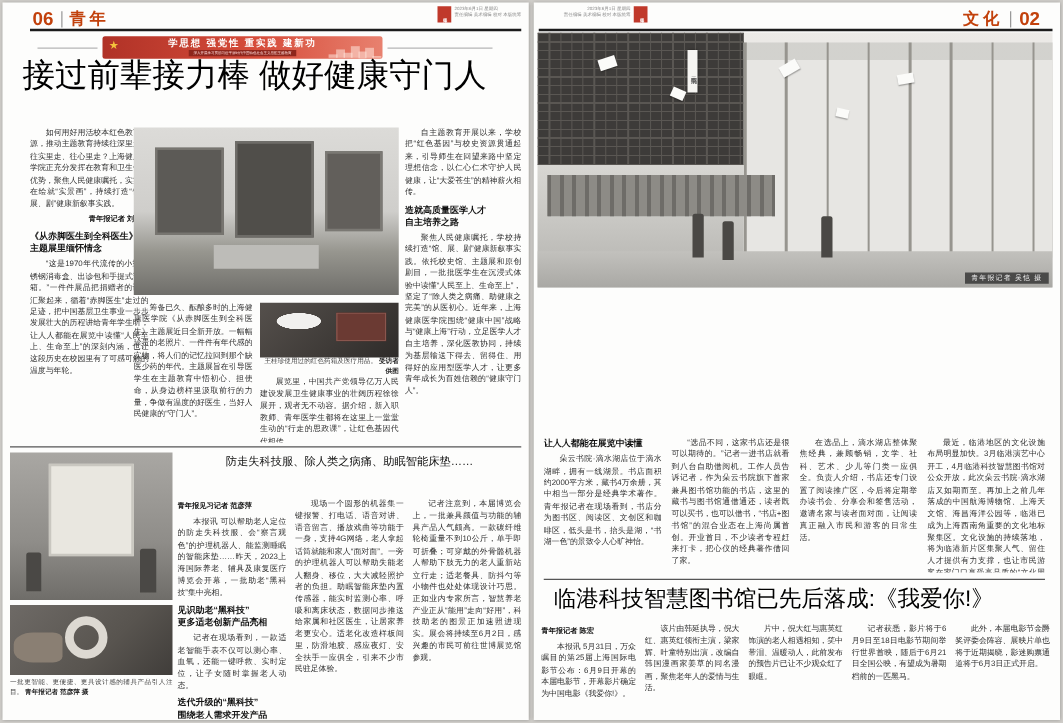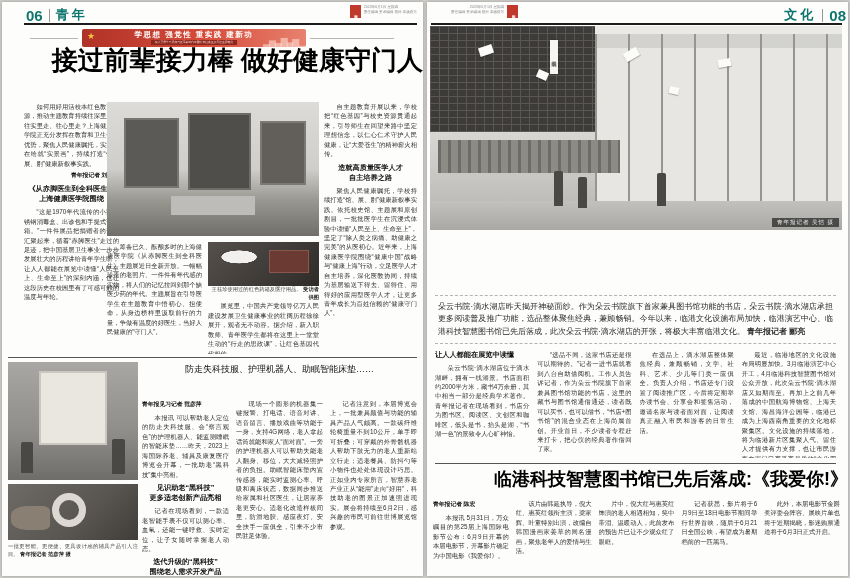--- a/index.html
+++ b/index.html
@@ -4,21 +4,21 @@
 <style>
   html,body{margin:0;padding:0;background:#cfcdc9;}
   *{box-sizing:border-box;}
   body{font-family:"Liberation Sans","DejaVu Sans",sans-serif;}
   .sheet{position:relative;width:850px;height:578px;background:#cfcdc9;overflow:hidden;}
   .page{position:absolute;top:2px;height:574px;background:#fdfdfc;box-shadow:0 0 3px rgba(0,0,0,.25);}
   .page-left{left:2px;width:421px;}
   .page-right{left:427px;width:421px;}
 
   
-  .pgmark{position:absolute;display:flex;align-items:center;color:#0f766e;}
+  .pgmark{position:absolute;display:flex;align-items:center;color:#c2410c;}
   .pgno{font-size:15px;font-weight:bold;}
   .pgsec{font-size:13px;font-weight:bold;letter-spacing:3px;}
   .pgdiv{width:1px;height:13px;background:#999;margin:0 6px;}
   .mast{position:absolute;display:flex;align-items:flex-start;gap:3px;}
   .mast-logo{width:11px;height:13px;background:#c0392b;color:#fff;font-size:3.5px;line-height:1.1;
              display:flex;align-items:center;justify-content:center;text-align:center;writing-mode:vertical-rl;}
   .mast-lines{display:flex;flex-direction:column;gap:1px;}
   .mast-line{font-size:3.6px;color:#8a8a8a;white-space:nowrap;line-height:1.2;}
   .head-rule{position:absolute;height:2px;background:#1c1c1c;}
 
@@ -26,28 +26,28 @@
   .banner{position:absolute;top:27px;left:80px;width:224px;height:18px;border-radius:2px;
           background:linear-gradient(90deg,#b03227,#d64c3a 55%,#e8816f);display:flex;flex-direction:column;
           align-items:center;justify-content:center;overflow:hidden;}
   .banner-slogan{color:#fff;font-weight:bold;font-size:7.5px;letter-spacing:1.5px;line-height:1.1;z-index:2;}
   .banner-sub{color:#ffdede;background:#8e261c;font-size:2.8px;padding:0 4px;line-height:1.6;margin-top:1px;z-index:2;white-space:nowrap;max-width:200px;overflow:hidden;}
   .emblem{position:absolute;left:5px;top:2px;color:#f4c33c;font-size:9px;z-index:3;}
   .skyline{position:absolute;right:2px;bottom:0;color:rgba(255,230,220,.55);font-size:9px;letter-spacing:-1px;z-index:1;}
   .bline{position:absolute;height:1px;background:#b5b5b5;top:36px;}
 
   
-  .hl-main{position:absolute;width:100%;text-align:right;font-weight:700;color:#000;line-height:1.05;}
+  .hl-main{position:absolute;width:100%;text-align:left;font-weight:400;color:#000;line-height:1.05;margin-left:16px;}
   .hl-sub{position:absolute;width:100%;text-align:center;color:#222;}
 
   
   .bodytxt{font-size:6.3px;line-height:1.5;text-align:justify;color:#2e2e2e;text-indent:2em;margin:0 0 3px 0;}
   .byline{font-size:5.8px;color:#111;font-weight:bold;text-align:right;margin:1px 0 4px 0;}
   .byline-left{text-align:left;}
-  .subhead{font-size:7.2px;font-weight:bold;color:#111;text-align:center;line-height:1.4;margin:4px 0 3px 0;}
+  .subhead{font-size:7.2px;font-weight:bold;color:#111;line-height:1.4;margin:4px 0 3px 0;}
   .subhead-left{text-align:left;}
   .colbox{position:absolute;overflow:hidden;}
   .flexcols{position:absolute;display:flex;overflow:hidden;}
   .fcol{flex:1;overflow:hidden;}
 
   
   .photo{position:absolute;overflow:hidden;background:#b8b7b4;}
   .ph-frag{position:absolute;}
   .caption{font-size:5.3px;color:#444;line-height:1.45;text-align:justify;}
   .cap-credit{font-weight:bold;color:#222;}
@@ -107,21 +107,21 @@
     </div>
     <div class="bline" style="left:308px;width:84px;"></div>
 
     <div class="hl-main" style="top:45px;font-size:26px;">接过前辈接力棒  做好健康守门人</div>
 
     <div class="colbox" style="top:100px;left:6px;width:95px;height:252px;margin-left:16px;">
       <p class="bodytxt">如何用好用活校本红色教育资源，推动主题教育持续往深里走、往实里走、往心里走？上海健康医学院正充分发挥在教育和卫生领域优势，聚焦人民健康嘱托，实实在在绘就“实景画”，持续打造“馆、展、剧”健康新叙事实践。</p>
       <div class="byline">青年报记者 刘昕璐</div>
       <div class="subhead">
         <div>《从赤脚医生到全科医生》</div>
-        <div>上海健康医学院围绕</div>
+        <div>主题展里缅怀情念</div>
       </div>
       <p class="bodytxt">“这是1970年代流传的小型不锈钢消毒盒、出诊包和手提式诊疗箱。”一件件展品把捐赠者的记忆汇聚起来，循着“赤脚医生”走过的足迹，把中国基层卫生事业一步步发展壮大的历程讲给青年学生听，让人人都能在展览中读懂“人民至上、生命至上”的深刻内涵，也让这段历史在校园里有了可感可触的温度与年轮。</p>
     </div>
 
     <div class="photo" style="top:100px;left:105px;width:212px;height:134px;
          background:linear-gradient(180deg,#dcdbd8 0%,#cfcecb 50%,#97968f 74%,#6f6e6a 100%);">
       <span class="ph-frag" style="left:8%;top:12%;width:26%;height:52%;background:#5c5a56;box-shadow:inset 0 0 0 2px #777570;"></span>
       <span class="ph-frag" style="left:38%;top:8%;width:30%;height:58%;background:#504e4a;box-shadow:inset 0 0 0 2px #6e6c68;"></span>
       <span class="ph-frag" style="left:72%;top:14%;width:22%;height:48%;background:#625f5b;box-shadow:inset 0 0 0 2px #7b7974;"></span>
       <span class="ph-frag" style="left:30%;top:70%;width:40%;height:14%;background:#bdbcb8;"></span>
@@ -164,21 +164,21 @@
     <div class="photo" style="top:482px;left:6px;width:130px;height:56px;
          background:linear-gradient(135deg,#6e6a66 0%,#58544f 60%,#403d3a 100%);">
       <span class="ph-frag" style="left:34%;top:16%;width:34px;height:34px;border-radius:50%;border:7px solid #ddd9d2;"></span>
       <span class="ph-frag" style="left:2%;top:40%;width:30%;height:42%;background:#8a7f73;border-radius:40% 20% 20% 40%;"></span>
     </div>
     <div class="colbox caption" style="top:541px;left:6px;width:130px;">
       <span>一批更智能、更便捷、更具设计感的辅具产品引人注目。</span>
       <span class="cap-credit">青年报记者 范彦萍 摄</span>
     </div>
 
-    <div class="hl-sub" style="top:361px;left:140px;width:275px;font-size:9px;color:#111;">防走失科技服、护理机器人、助眠智能床垫……</div>
+    <div class="hl-sub" style="top:361px;left:140px;width:275px;font-size:9px;color:#111;">防走失科技服、除人类之病痛、助眠智能床垫……</div>
 
     <div class="flexcols" style="top:397px;left:140px;width:275px;height:176px;gap:7px;">
       <div class="fcol">
         <div class="byline byline-left">青年报见习记者 范彦萍</div>
         <p class="bodytxt">本报讯 可以帮助老人定位的防走失科技服、会“察言观色”的护理机器人、能监测睡眠的智能床垫……昨天，2023上海国际养老、辅具及康复医疗博览会开幕，一批助老“黑科技”集中亮相。</p>
         <div class="subhead">
           <div>见识助老“黑科技”</div>
           <div>更多适老创新产品亮相</div>
         </div>
         <p class="bodytxt">记者在现场看到，一款适老智能手表不仅可以测心率、血氧，还能一键呼救、实时定位，让子女随时掌握老人动态。</p>
@@ -200,24 +200,24 @@
   <div class="page page-right">
 
     <div class="mast" style="top:3px;left:24px;">
       <span class="mast-lines" style="text-align:right;">
         <span class="mast-line">2023年6月1日 星期四</span>
         <span class="mast-line">责任编辑 美术编辑 校对 本版统筹</span>
       </span>
       <span class="mast-logo">青年报</span>
     </div>
 
-    <div class="pgmark" style="top:4px;right:2px;">
+    <div class="pgmark" style="top:4px;right:16px;">
       <span class="pgsec">文化</span>
       <span class="pgdiv"></span>
-      <span class="pgno">08</span>
+      <span class="pgno">02</span>
     </div>
 
     <div class="head-rule" style="top:21px;left:4px;width:411px;"></div>
 
     <div class="photo" style="top:24px;left:3px;width:412px;height:204px;
          background:linear-gradient(180deg,#eceae7 0%,#dddcd8 45%,#c7c6c2 75%,#b2b1ad 100%);">
       <span class="ph-frag grid-ceiling"></span>
       <span class="ph-frag windows"></span>
       <span class="ph-frag shelfband"></span>
       <span class="ph-frag floor"></span>
@@ -227,24 +227,20 @@
       <span class="flying-page" style="left:58%;top:30%;width:10px;height:7px;transform:rotate(12deg);"></span>
       <span class="flying-page" style="left:70%;top:16%;width:13px;height:8px;transform:rotate(-10deg);"></span>
       <span class="sign" style="left:120px;top:14px;height:34px;">朵云书院</span>
       <span class="figure" style="left:30%;bottom:12%;width:2.4%;height:17%;"></span>
       <span class="figure" style="left:36%;bottom:11%;width:2.2%;height:15%;"></span>
       <span class="figure" style="left:55%;bottom:12%;width:2.4%;height:16%;"></span>
       <span class="photo-cap-strip">青年报记者 吴恺 摄</span>
     </div>
 
 
-    <div class="lead-block" style="top:293px;left:8px;width:401px;">
-      <span>朵云书院·滴水湖店昨天揭开神秘面纱。作为朵云书院旗下首家兼具图书馆功能的书店，朵云书院·滴水湖店承担更多阅读普及推广功能，选品整体聚焦经典，兼顾畅销。今年以来，临港文化设施布局加快，临港演艺中心、临港科技智慧图书馆已先后落成，此次朵云书院·滴水湖店的开张，将极大丰富临港文化。</span>
-      <span class="lead-byline">青年报记者 郦亮</span>
-    </div>
 
     <div class="flexcols" style="top:348px;left:8px;width:401px;height:108px;gap:8px;">
       <div class="fcol">
         <div class="subhead subhead-left" style="margin-top:0;">让人人都能在展览中读懂</div>
         <p class="bodytxt">朵云书院·滴水湖店位于滴水湖畔，拥有一线湖景。书店面积约2000平方米，藏书4万余册，其中相当一部分是经典学术著作。青年报记者在现场看到，书店分为图书区、阅读区、文创区和咖啡区，低头是书，抬头是湖，“书湖一色”的景致令人心旷神怡。</p>
       </div>
       <div class="fcol">
         <p class="bodytxt">“选品不同，这家书店还是很可以期待的。”记者一进书店就看到八台自助借阅机。工作人员告诉记者，作为朵云书院旗下首家兼具图书馆功能的书店，这里的藏书与图书馆通借通还，读者既可以买书，也可以借书，“书店+图书馆”的混合业态在上海尚属首创。开业首日，不少读者专程赶来打卡，把心仪的经典著作借回了家。</p>
       </div>
       <div class="fcol">

